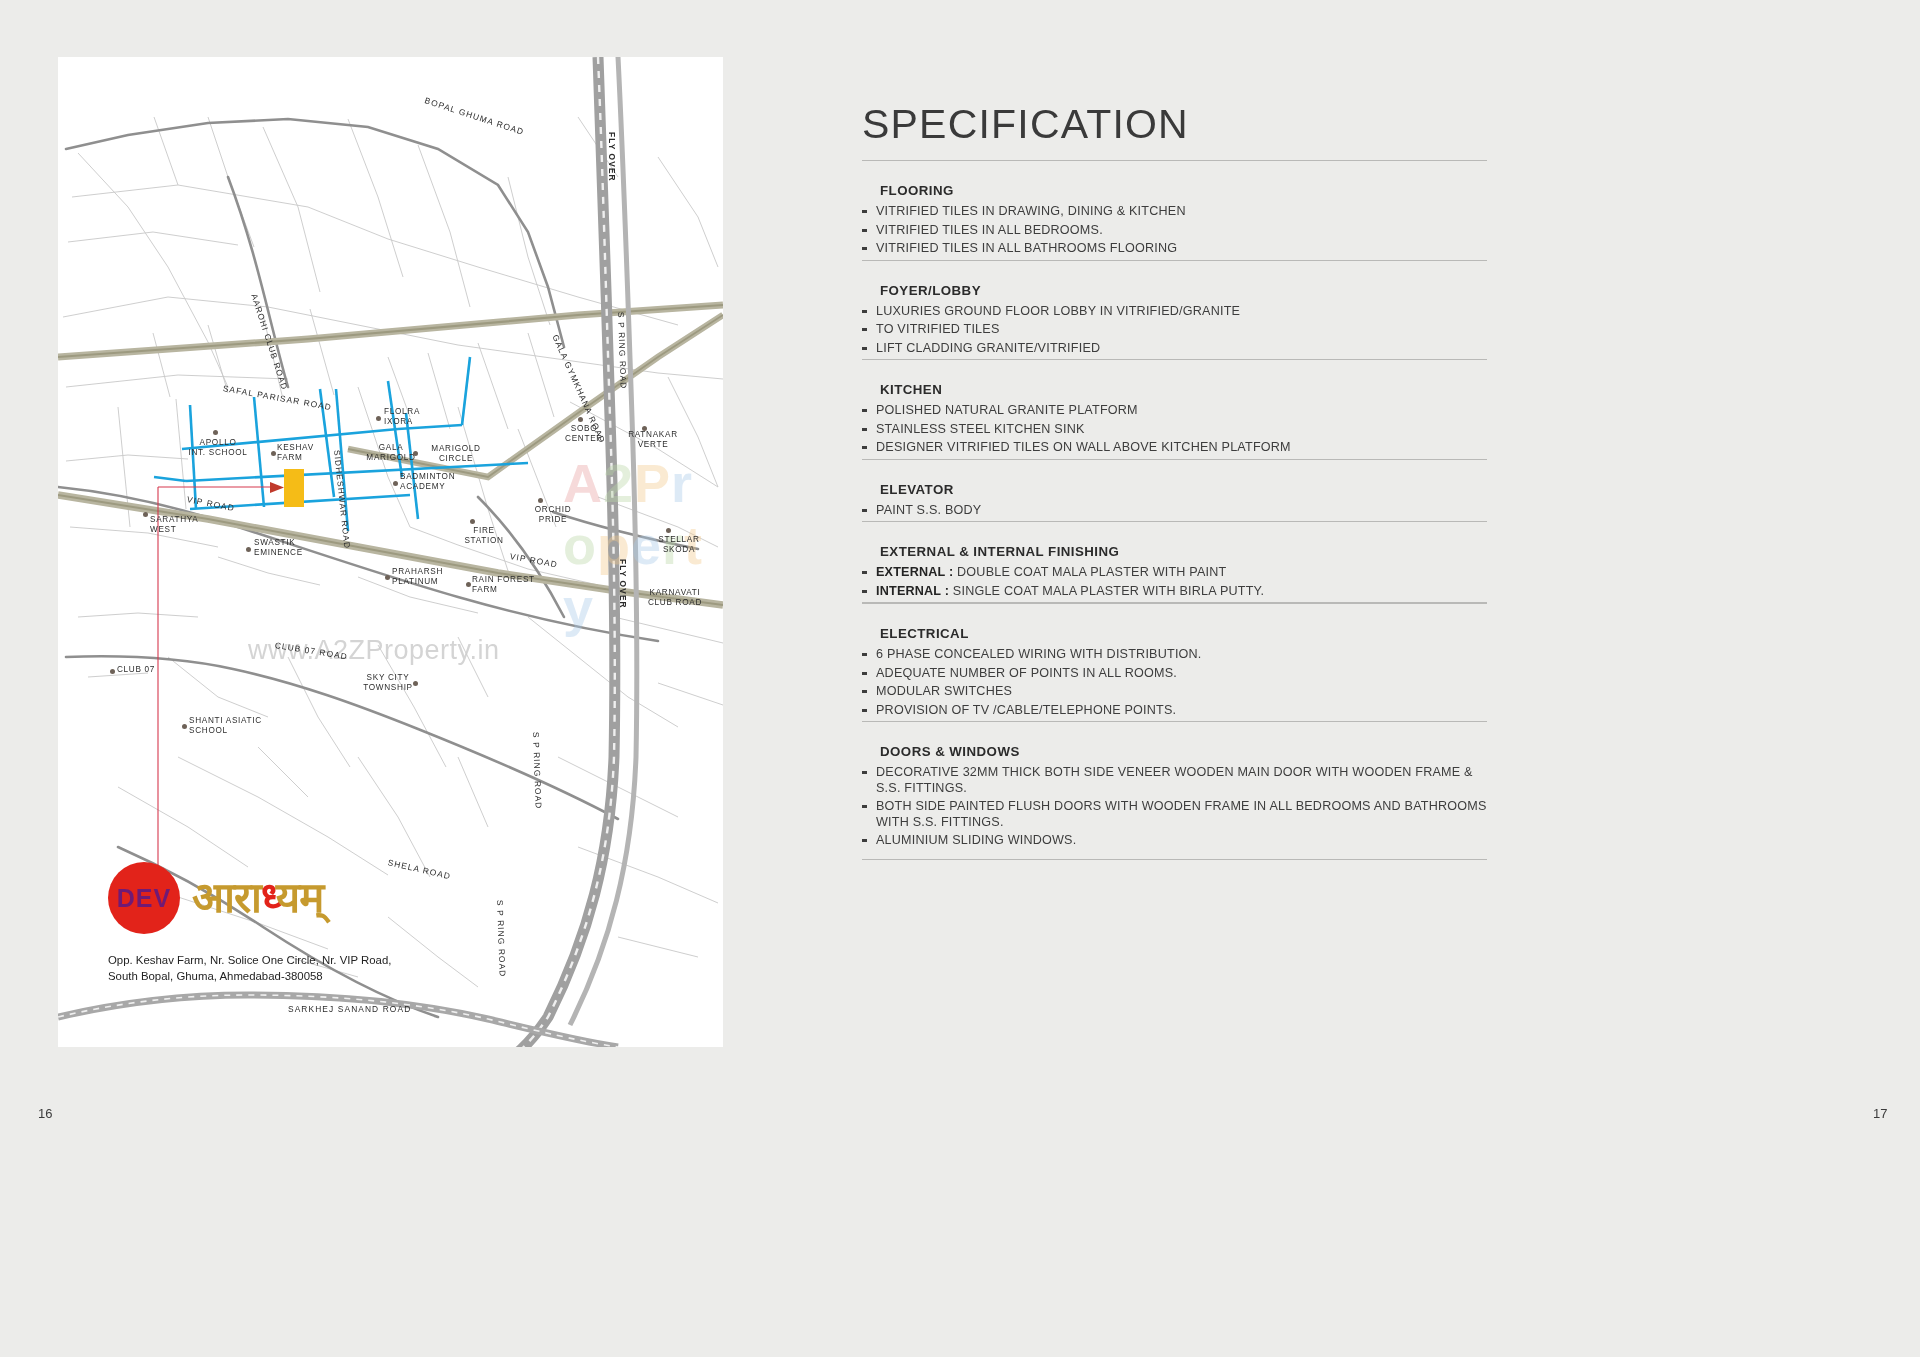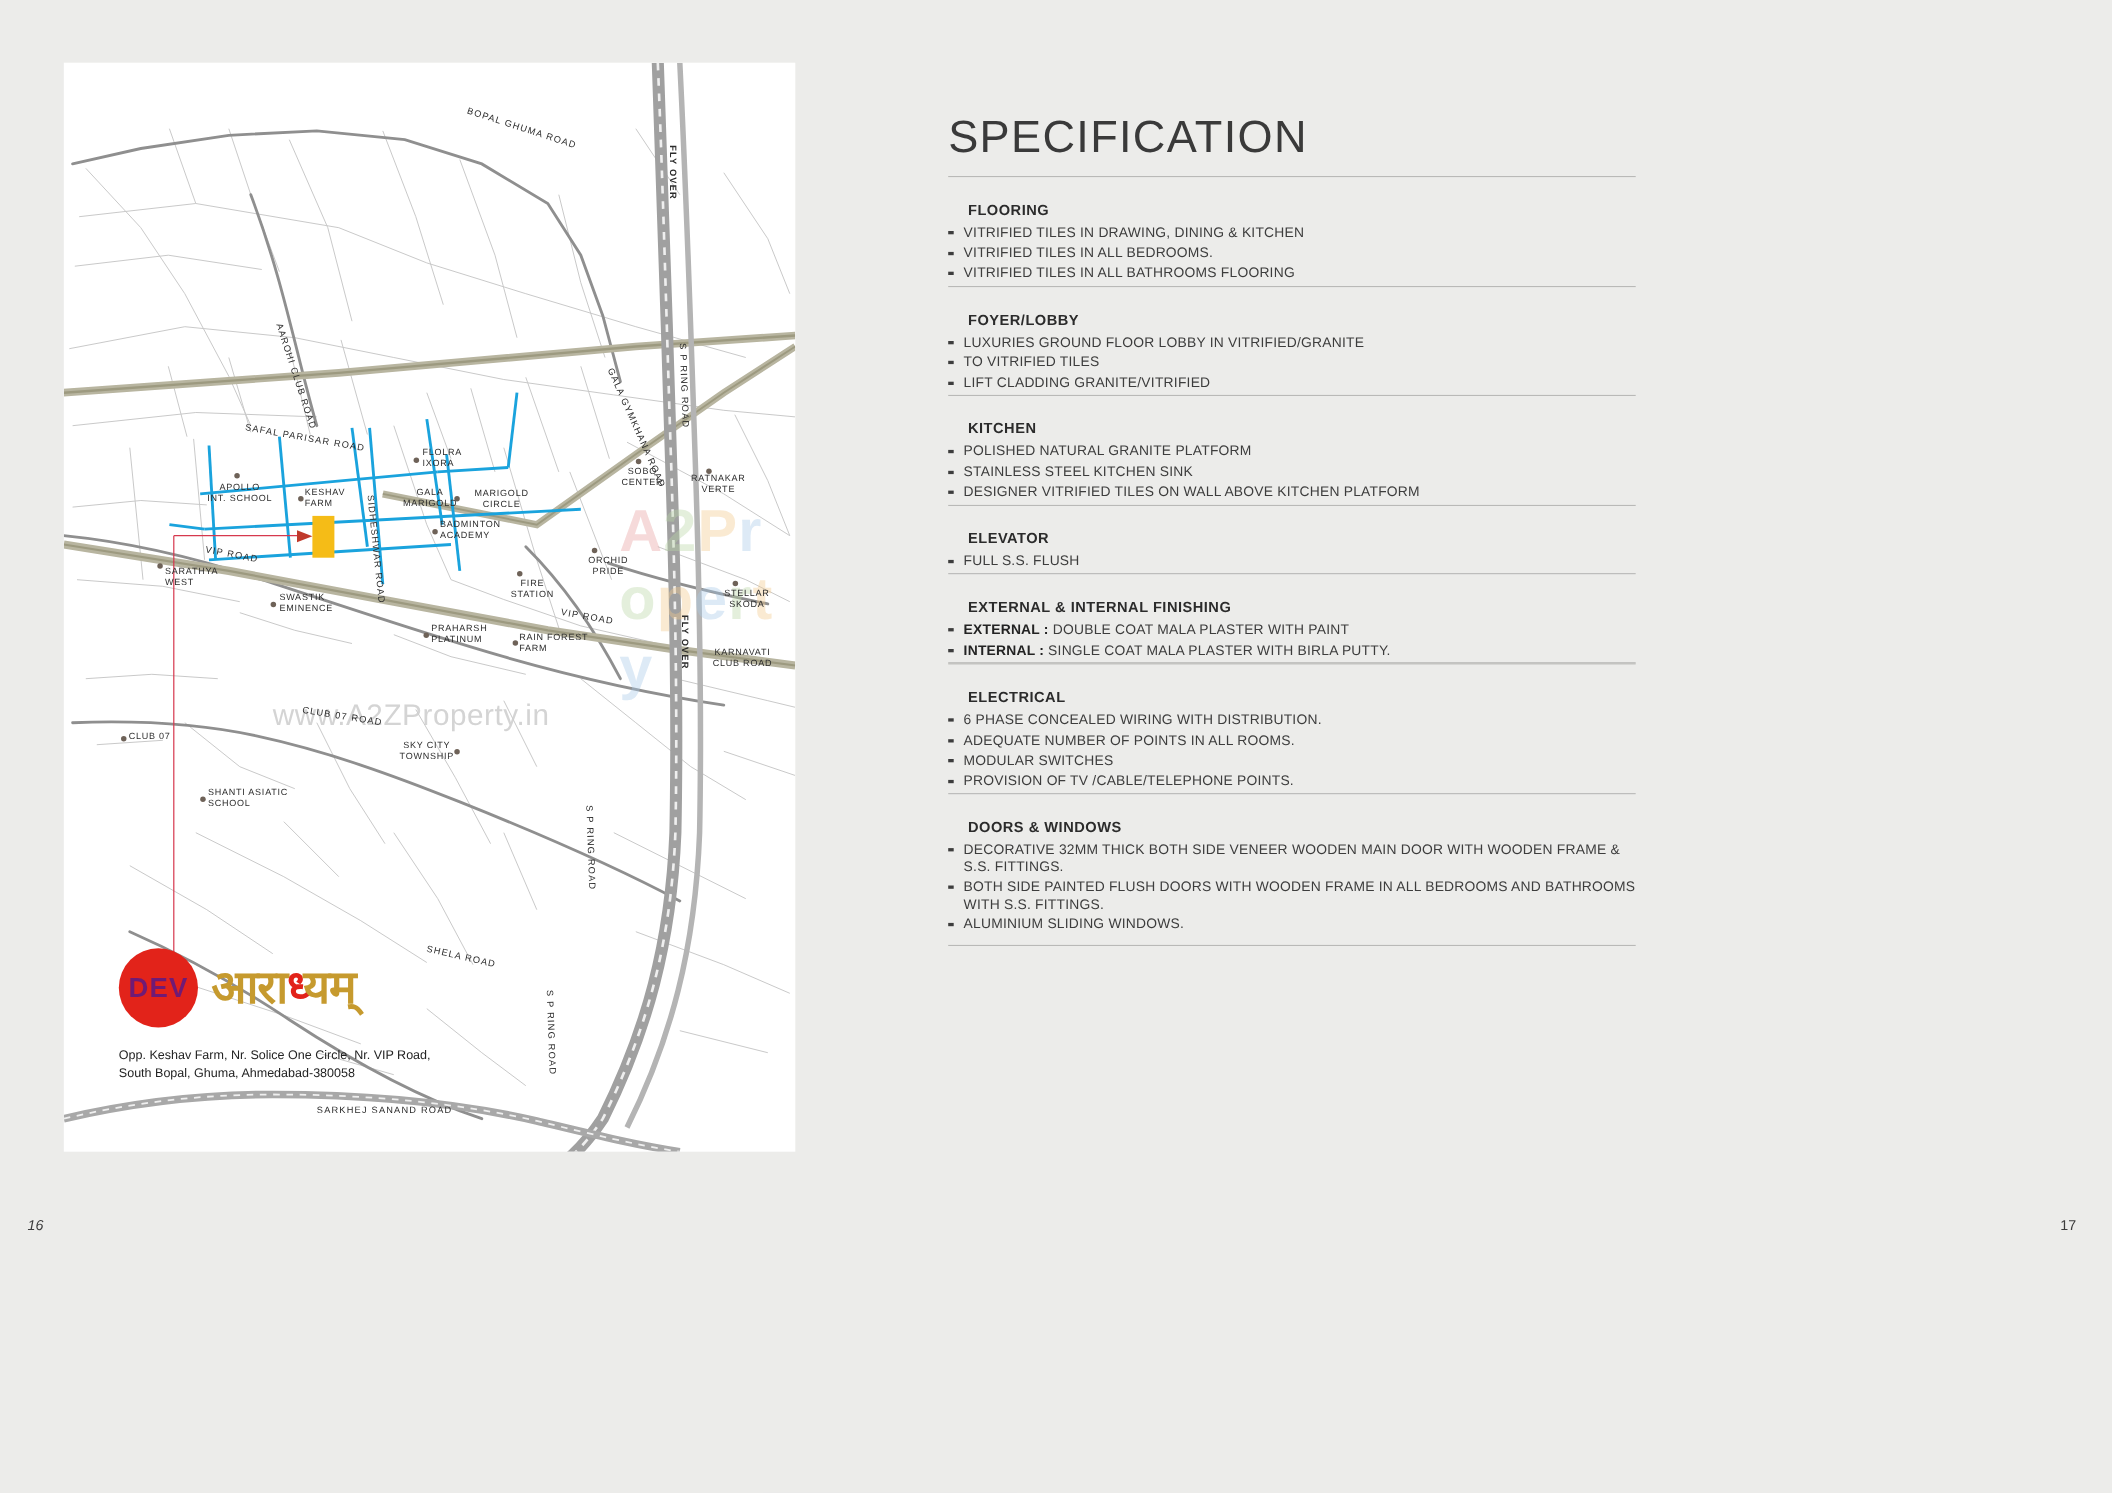--- a/index.html
+++ b/index.html
@@ -108,21 +108,21 @@
     flex:0 0 auto;width:5px;height:3px;background:#3d3d3d;
     margin:6px 9px 0 0;
   }
   .spec-item b{ font-weight:700;color:#232323;margin-top:13px; }
   .spec-text{ flex:1 1 auto; }
 
   
   .pageno{
     position:absolute;font-size:13px;color:#3c3c3c;
   }
-  #pageno-left{ left:25px; top:1106px;font-style:italic; }
+  #pageno-left{ left:38px; top:1106px; }
   #pageno-right{ left:1873px; top:1106px; }
 </style>
 </head>
 <body>
 
 <div id="left-page">
 
   <div id="map-card">
 
     <svg id="map-svg" viewBox="0 0 665 990">
@@ -399,21 +399,21 @@
         <div class="spec-item">
           <span class="bullet"></span>
           <span class="spec-text">DESIGNER VITRIFIED TILES ON WALL ABOVE KITCHEN PLATFORM</span>
         </div>
       </div>
       <div class="spec-rule"></div>
       <div class="spec-sec">
         <div class="spec-head">ELEVATOR</div>
         <div class="spec-item">
           <span class="bullet"></span>
-          <span class="spec-text">FULL S.S. FLUSH</span>
+          <span class="spec-text">PAINT S.S. BODY</span>
         </div>
       </div>
       <div class="spec-rule"></div>
       <div class="spec-sec">
         <div class="spec-head">EXTERNAL &amp; INTERNAL FINISHING</div>
         <div class="spec-item">
           <span class="bullet"></span>
           <span class="spec-text"><b>EXTERNAL : </b>DOUBLE COAT MALA PLASTER WITH PAINT</span>
         </div>
         <div class="spec-item">

